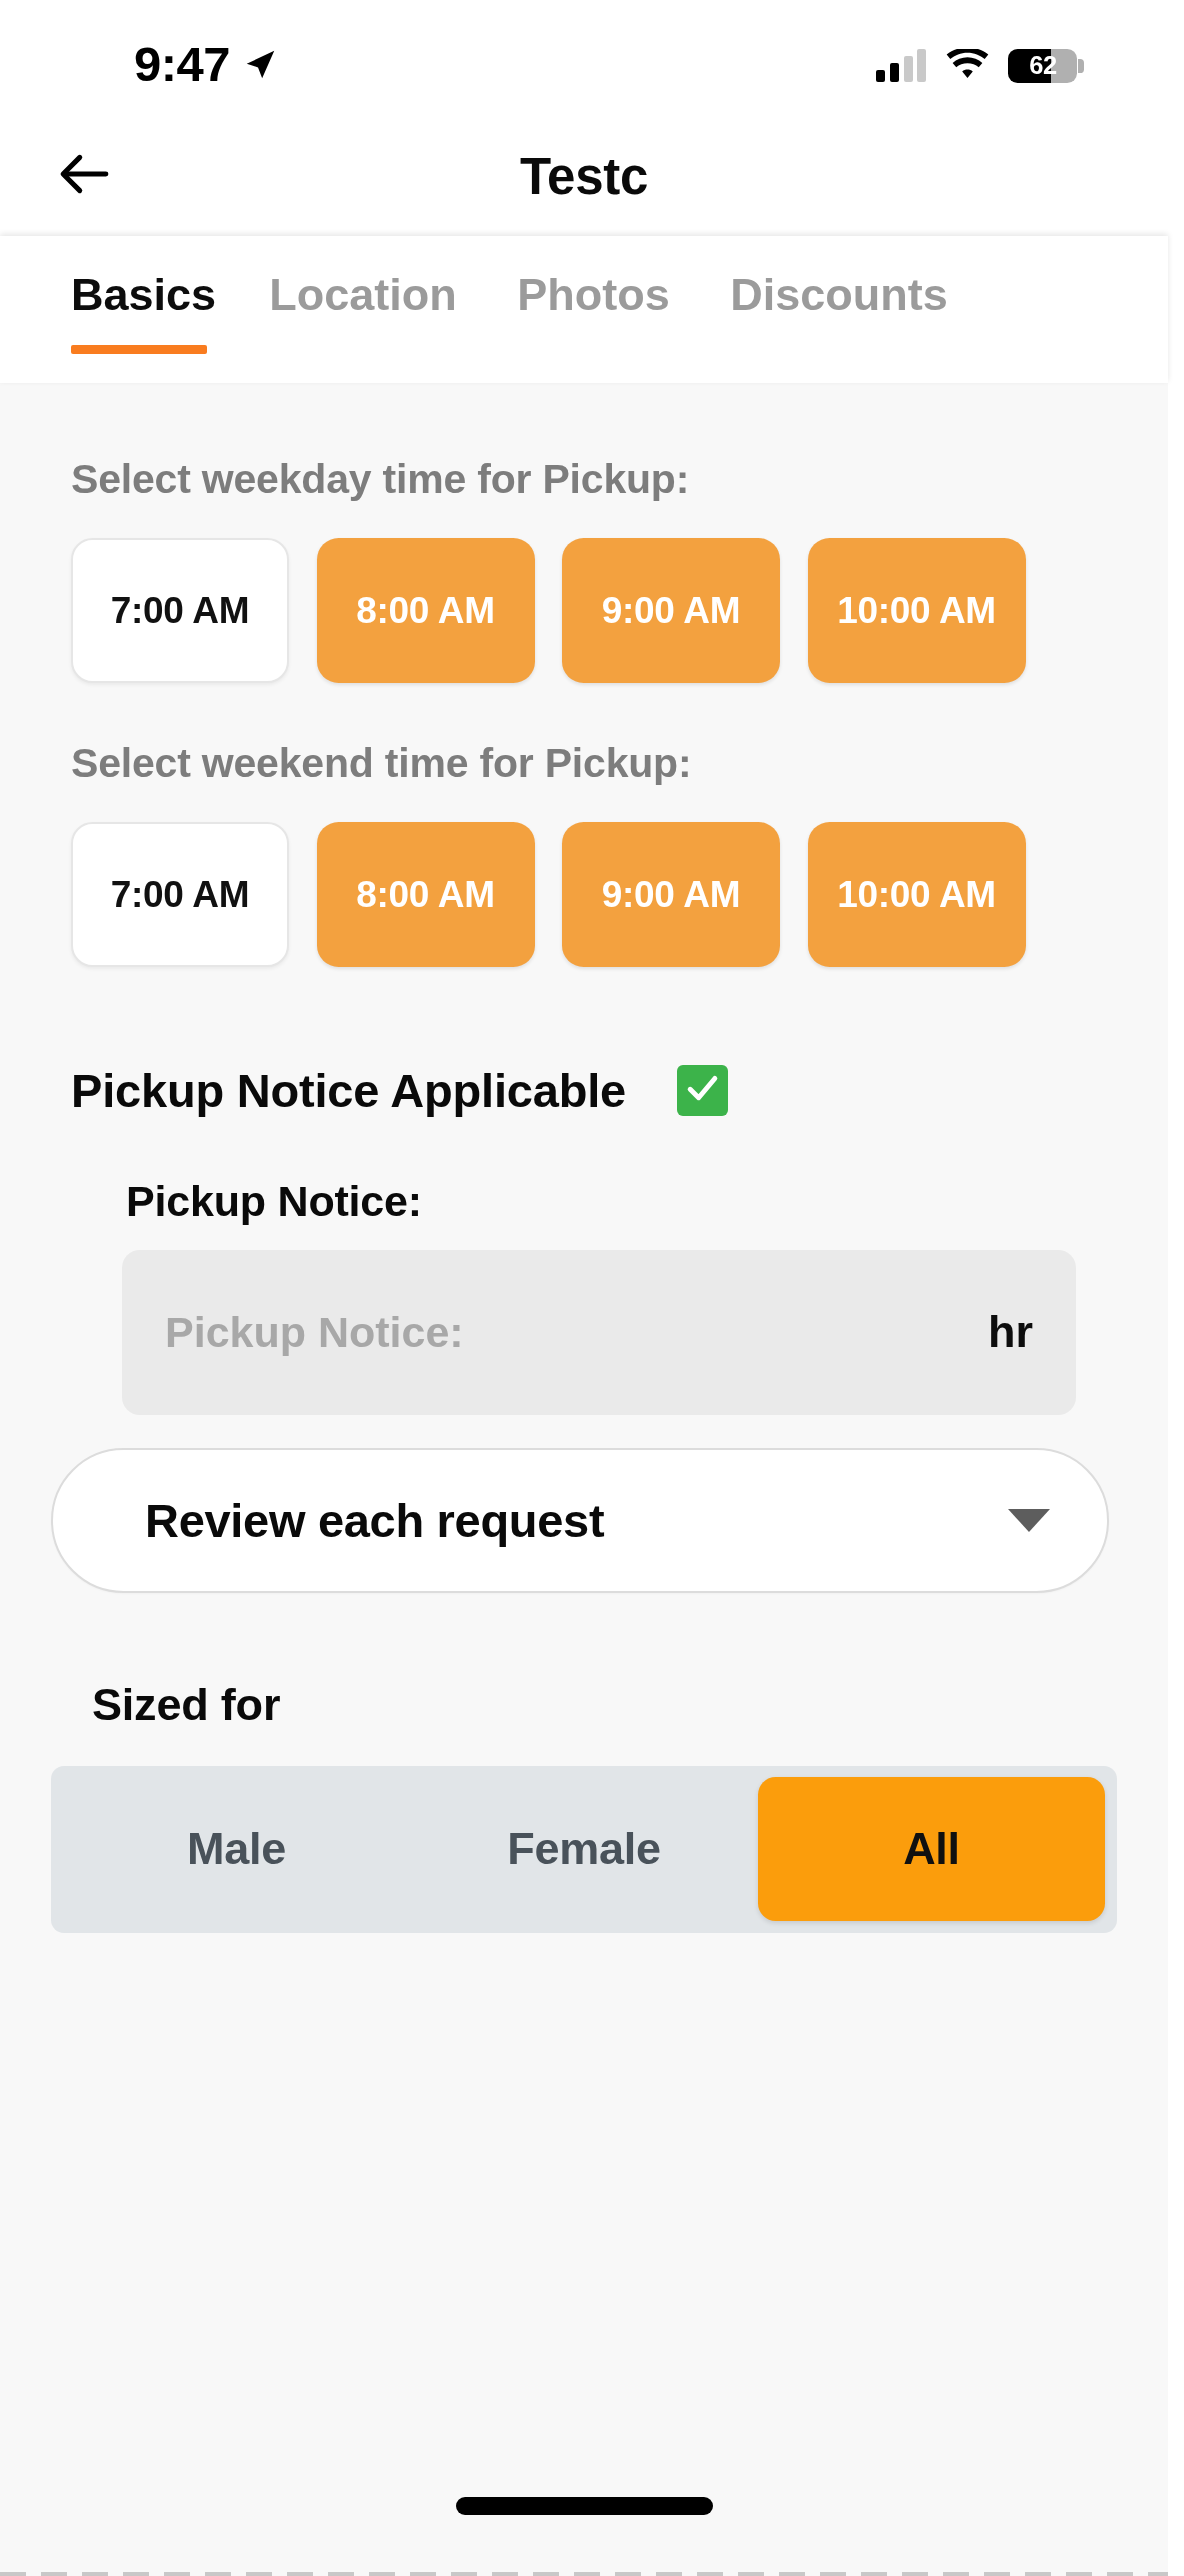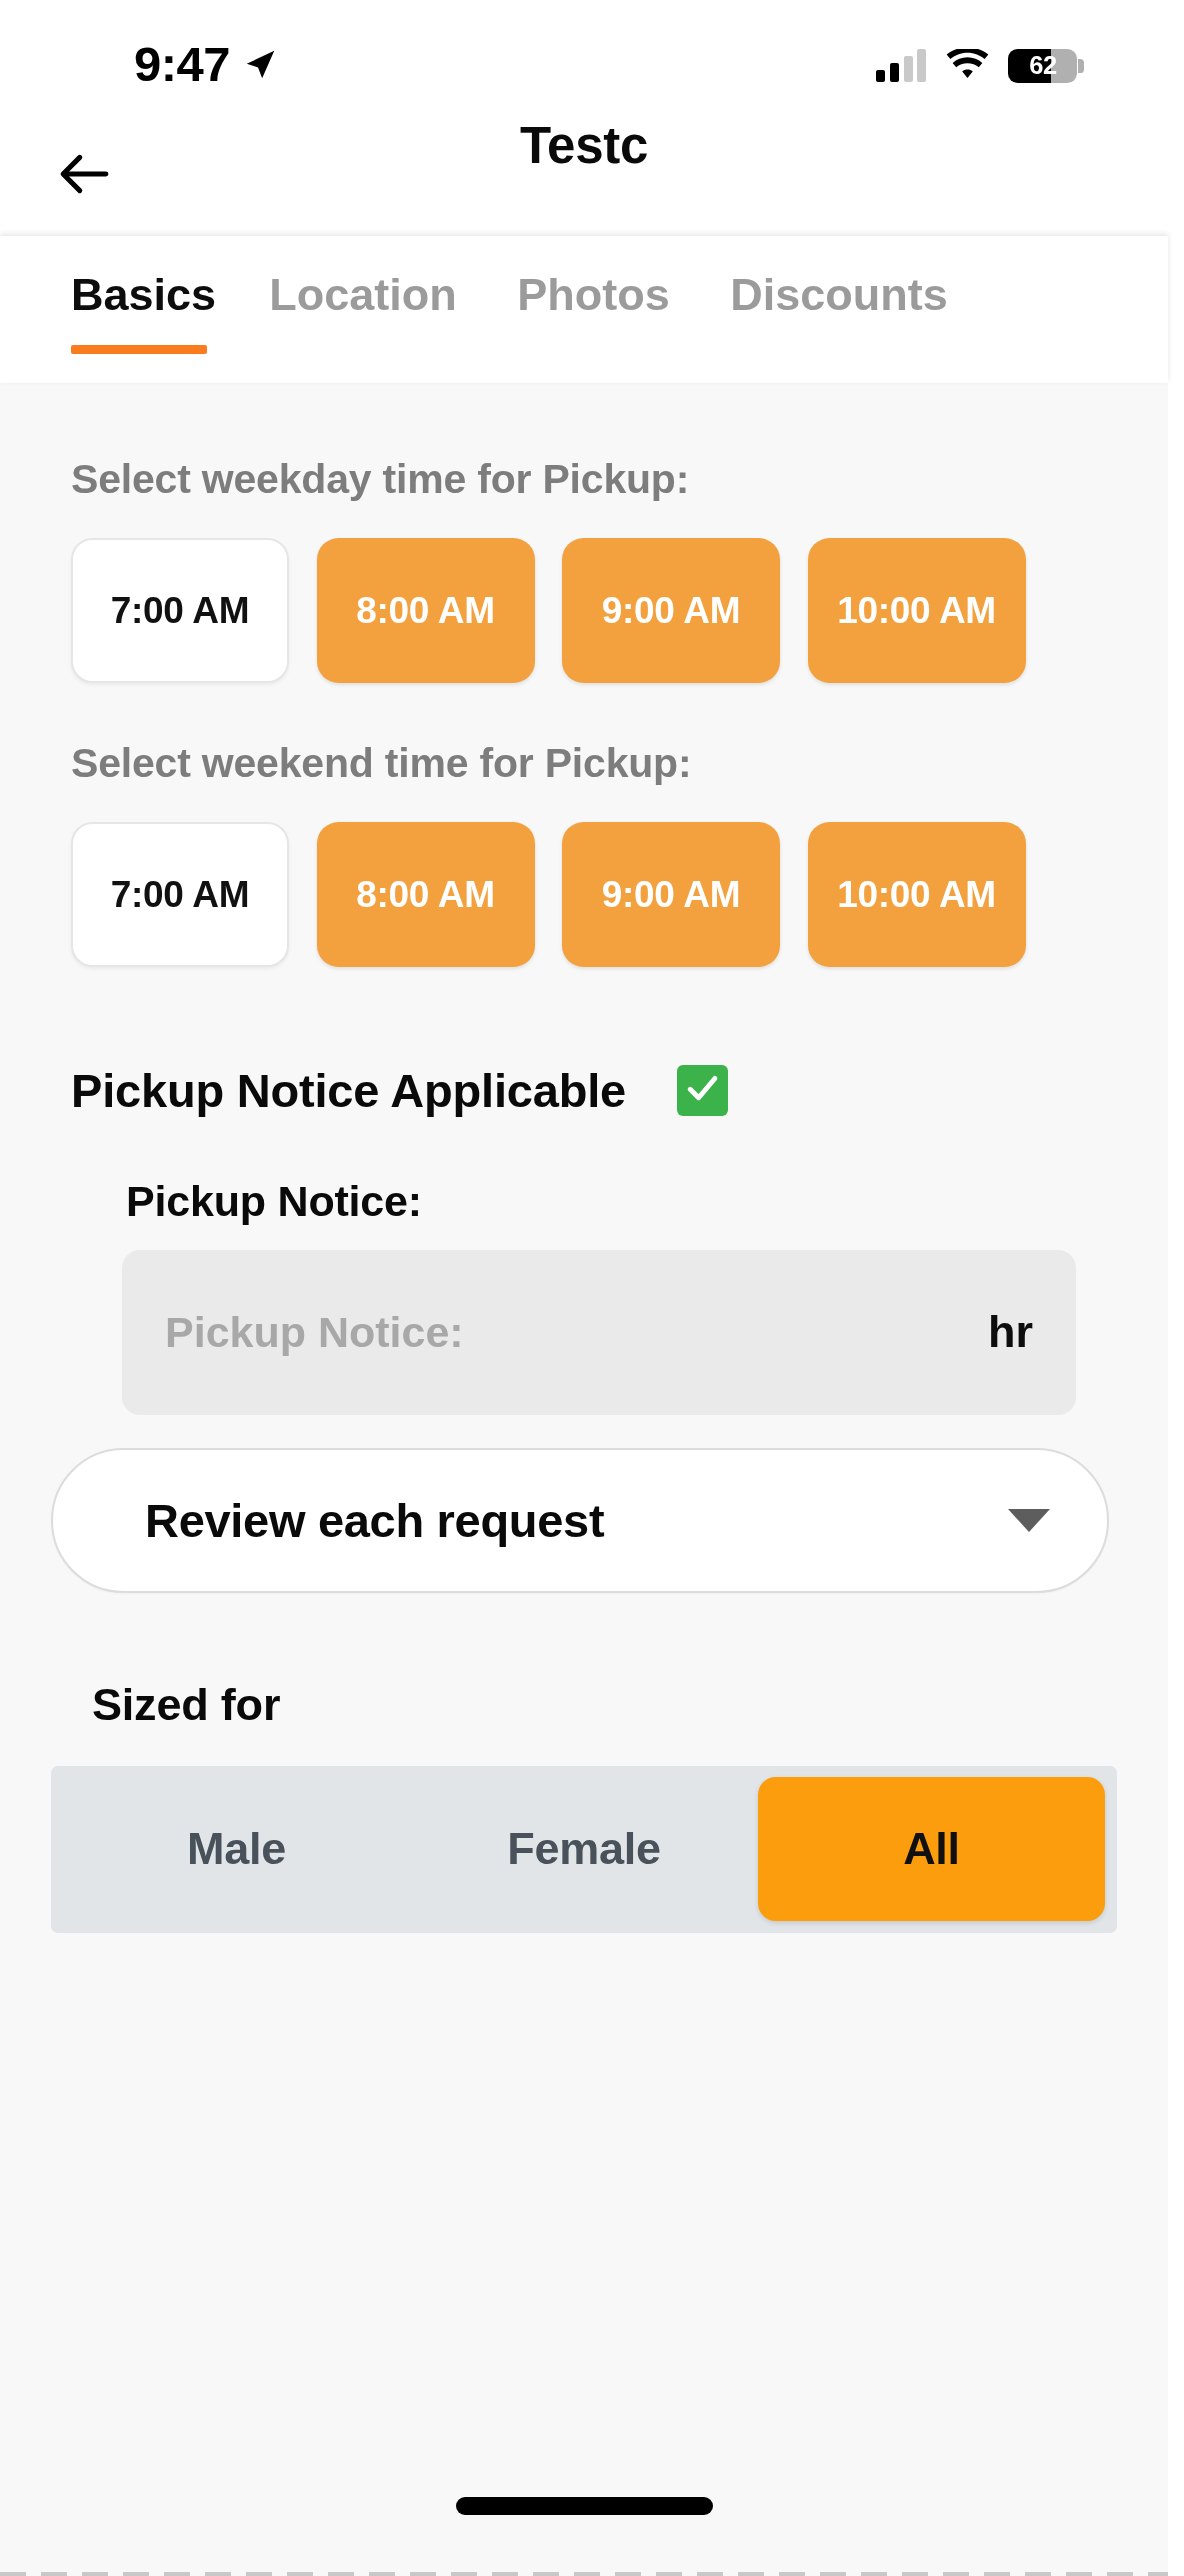--- a/index.html
+++ b/index.html
@@ -83,20 +83,21 @@
     position:absolute; right:-6.9px; top:50%; transform:translateY(-50%);
     width:5.9px; height:13.8px; border-radius:0 3.9px 3.9px 0; background:#b0b0b0;
   }
 
   
   .navbar{
     flex:0 0 120px;
     height:120px;
     background:#ffffff;
     display:flex;
+    align-items:center;
     position:relative;
   }
   .back-btn{
     position:absolute;
     left:47px; top:50%; transform:translateY(-50%);
     width:75px; height:75px;
     display:flex; align-items:center; justify-content:center;
     cursor:pointer;
   }
   .back-btn svg{ width:57px; height:57px; }
@@ -299,21 +300,21 @@
     font-size:45px;
     font-weight:700;
     color:#0a0a0a;
     padding-left:92px;
     letter-spacing:-0.2px;
   }
   .segment{
     margin:35px 51px 0 51px;
     height:167px;
     background:#e1e5e8;
-    border-radius:7px;
+    border-radius:13px;
     display:flex;
     align-items:center;
     padding:11.8px;
     gap:0;
   }
   .seg{
     flex:1 1 0;
     height:100%;
     display:flex;
     align-items:center;

